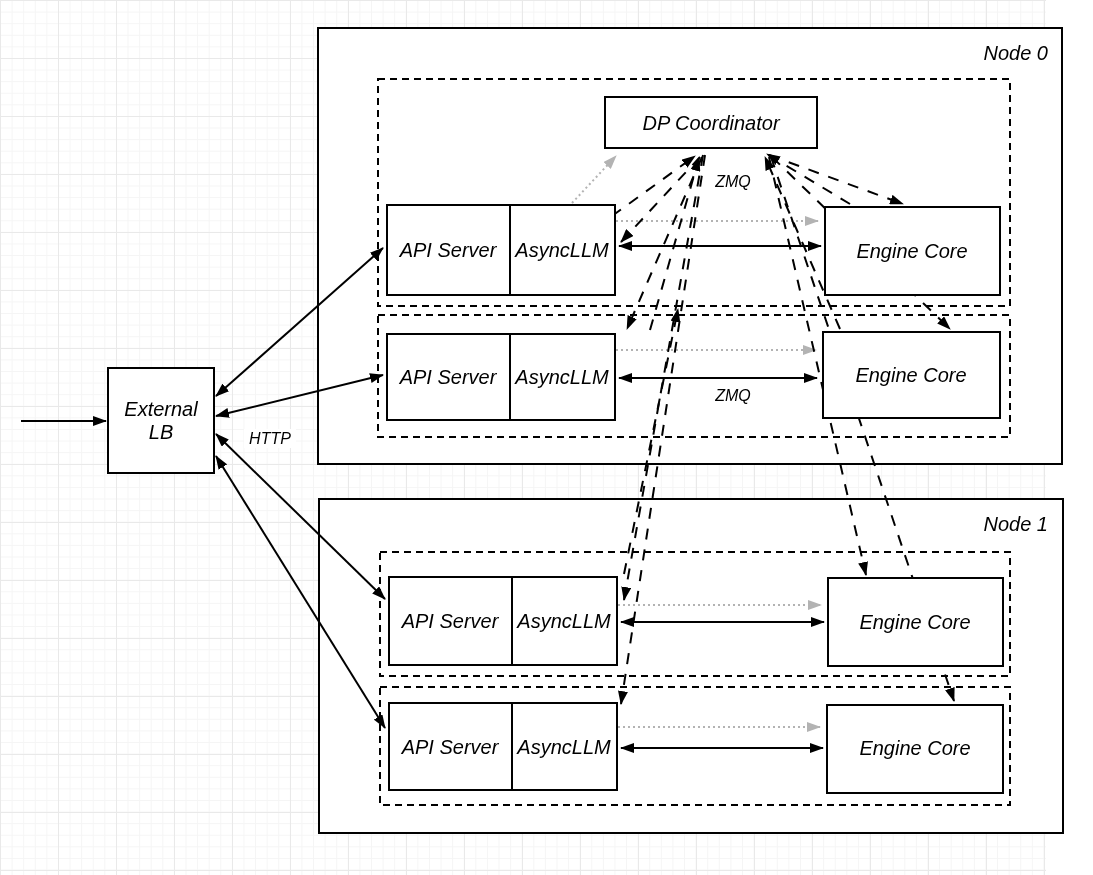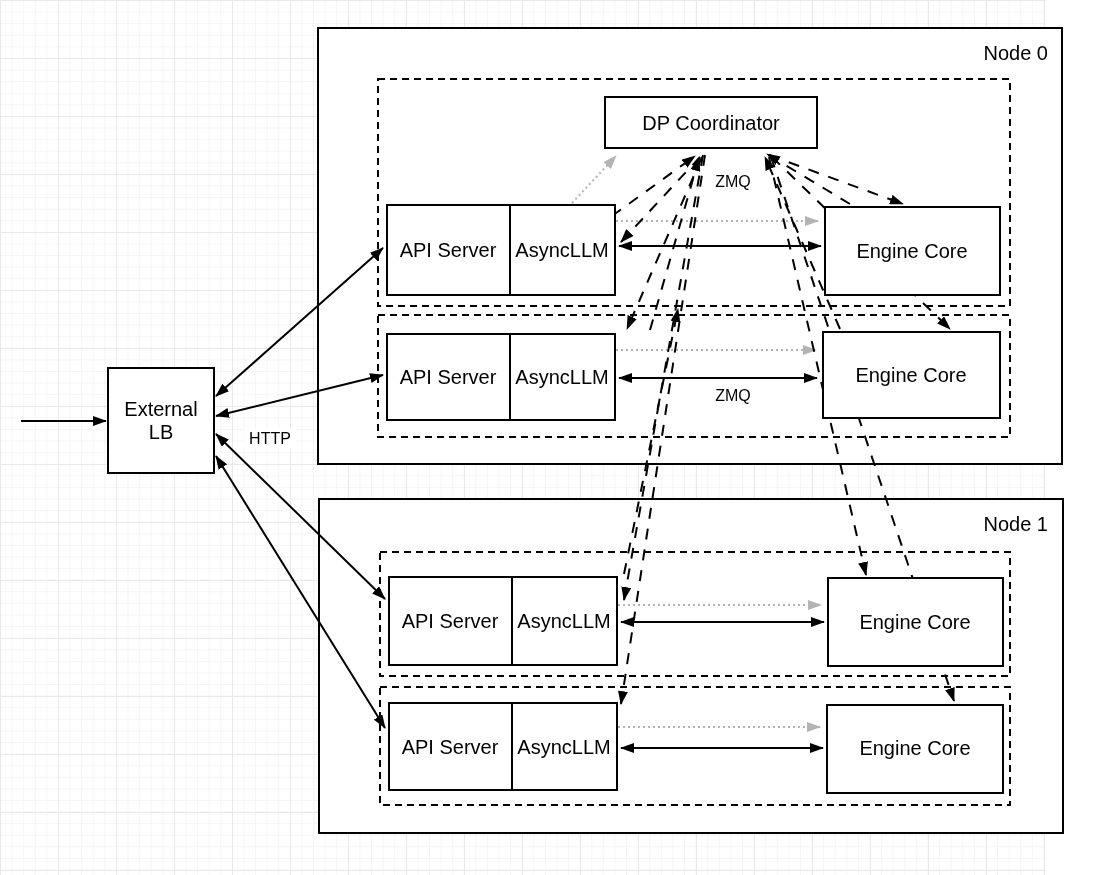--- a/index.html
+++ b/index.html
@@ -7,20 +7,21 @@
     position:relative;
     width:1046px;height:875px;
     background-color:#ffffff;
     background-image:
       linear-gradient(#e9e9e9 1px, transparent 1px),
       linear-gradient(90deg, #e9e9e9 1px, transparent 1px),
       linear-gradient(#f5f5f5 1px, transparent 1px),
       linear-gradient(90deg, #f5f5f5 1px, transparent 1px);
     background-size:58px 58px,58px 58px,11.6px 11.6px,11.6px 11.6px;
     font-family:"Liberation Sans", sans-serif;
+    font-style:italic;
   }
   svg{position:absolute;left:0;top:0;}
   text{font-family:"Liberation Sans", sans-serif;fill:#000;}
   .box-label{font-size:20px;}
   .edge-label{font-size:16px;}
   .node-box{fill:#ffffff;stroke:#000000;stroke-width:2;}
   .group-box{fill:none;stroke:#000000;stroke-width:2;stroke-dasharray:7 5;}
   .comp-box{fill:#ffffff;stroke:#000000;stroke-width:2;}
   .divider{stroke:#000000;stroke-width:2;}
   .solid-edge{stroke:#000000;stroke-width:2;fill:none;}

